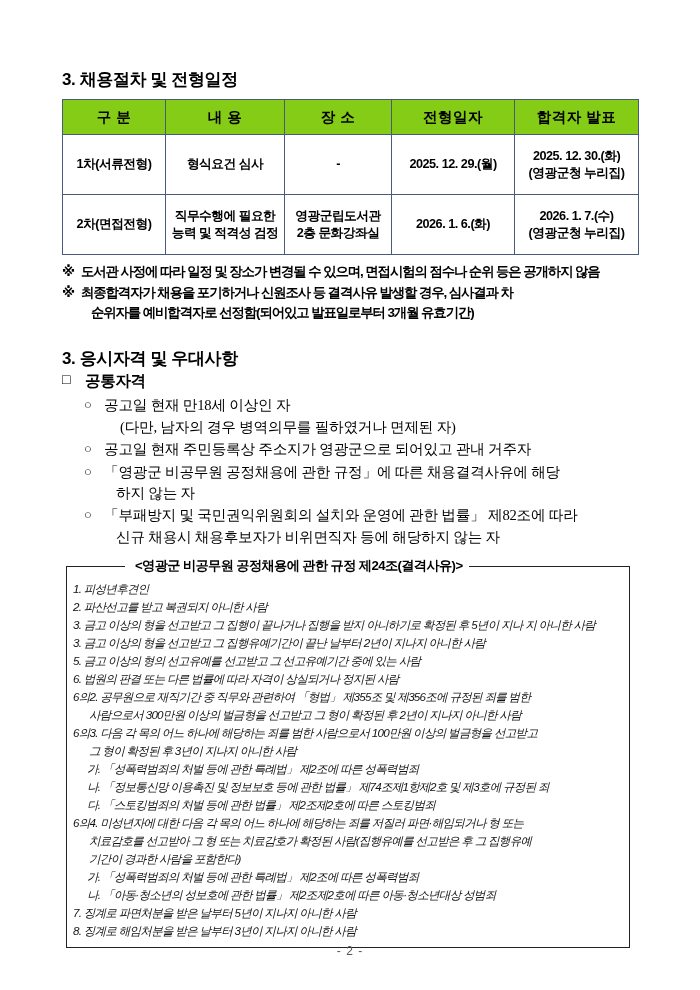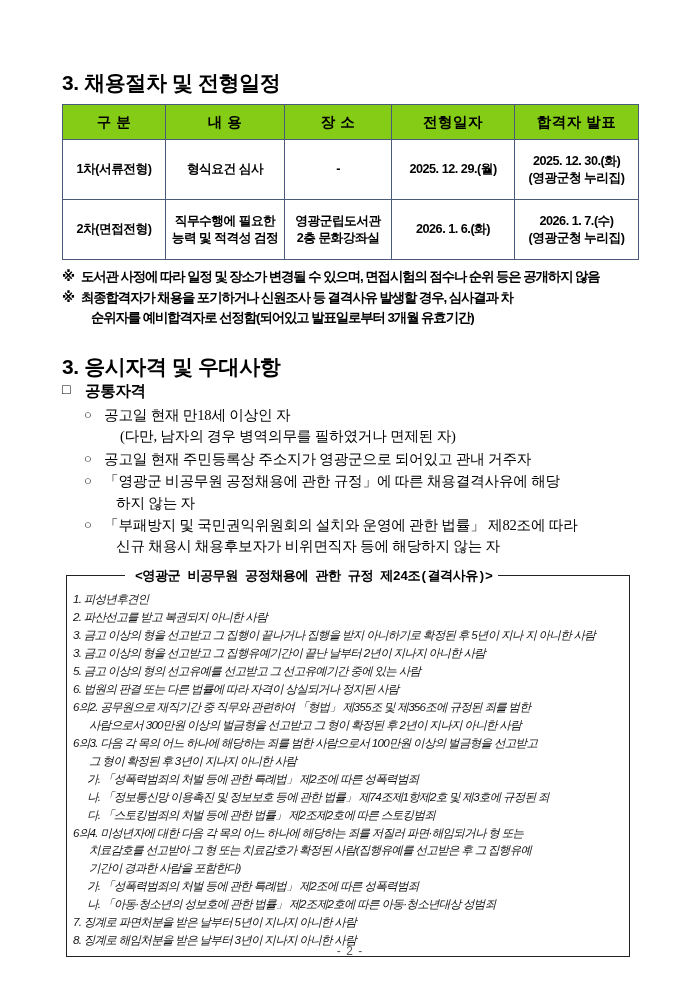--- a/index.html
+++ b/index.html
@@ -20,21 +20,21 @@
     left: 0; top: 0;
     width: 700px;
     height: 990px;
     box-sizing: border-box;
     padding: 70px 60px 0 62px;
   }
 
   
   .section-heading {
     font-family: "Liberation Sans", "DejaVu Sans", sans-serif;
-    font-size: 21px;
+    font-size: 17px;
     font-weight: bold;
     letter-spacing: -0.4px;
     margin: 0 0 9px 0;
     line-height: 1.2;
   }
   .section-heading.second {
     margin-top: 26px;
     margin-bottom: 2px;
   }
 
@@ -143,21 +143,21 @@
 
   
   fieldset.reg-box {
     margin: 9px 0 0 4px;
     padding: 5px 6px 7px 6px;
     border: 1px solid #222222;
     width: 564px;
     box-sizing: border-box;
   }
   fieldset.reg-box legend {
-    font-family: Liberation Mono, monospace;
+    font-family: Liberation Sans, sans-serif;
     font-size: 13.2px;
     font-weight: bold;
     letter-spacing: -0.6px;
     padding: 0 6px 0 10px;
     margin-left: 52px;
   }
   .reg-list {
     font-family: "Liberation Sans", "DejaVu Sans", sans-serif;
     font-size: 11.6px;
     line-height: 1.55;

